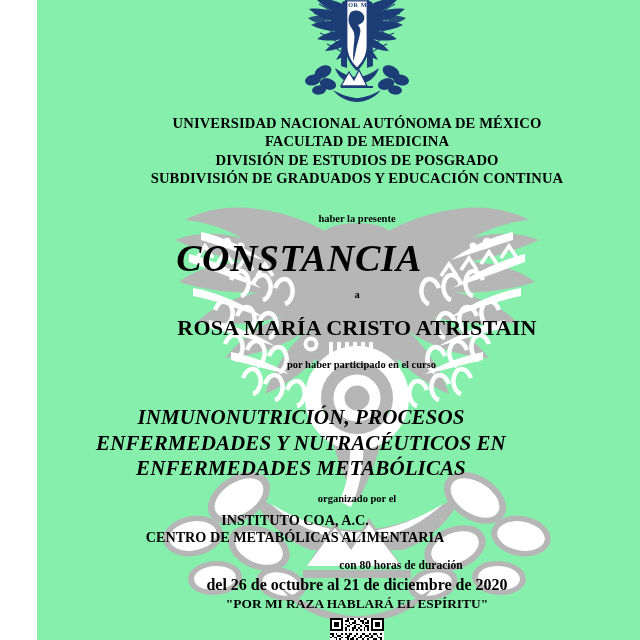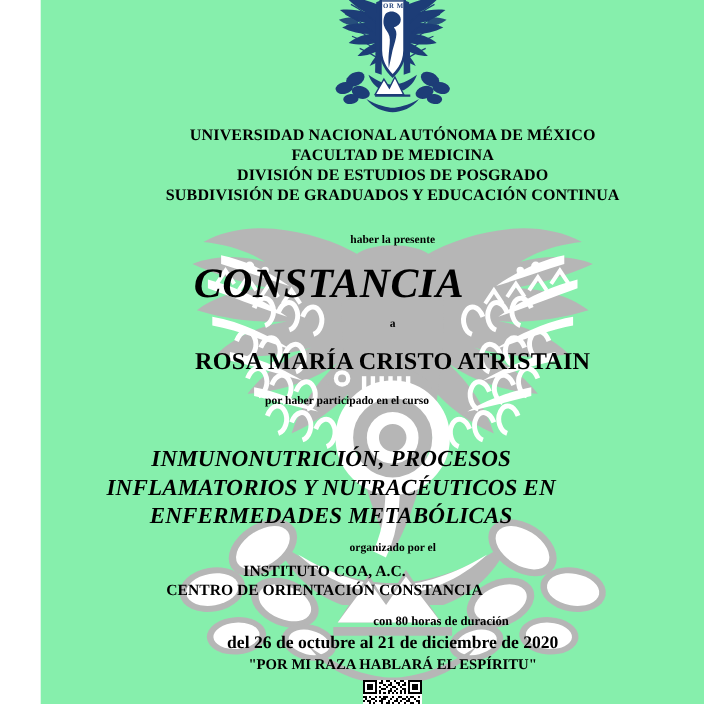--- a/index.html
+++ b/index.html
@@ -115,20 +115,21 @@
     font-family: Liberation Serif, serif;
   }
 
   .por-haber {
     position: absolute;
     left: 0; top: 358px;
     width: 557px;
     font-weight: bold;
     font-size: 10.5px;
     line-height: 13px;
+    padding-left: 46px;
   }
 
   .course-block {
     position: absolute;
     left: 0; top: 405px;
     width: 528px;
   }
   .course-line {
     font-weight: bold;
     font-style: italic;
@@ -429,29 +430,29 @@
     <div class="constancia line">CONSTANCIA</div>
 
     <div class="a-line line">a</div>
 
     <div class="recipient line">ROSA MARÍA CRISTO ATRISTAIN</div>
 
     <div class="por-haber line">por haber participado en el curso</div>
 
     <div class="course-block">
       <div class="course-line line">INMUNONUTRICIÓN, PROCESOS</div>
-      <div class="course-line line">INFLAMATORIOS Y NUTRACÉUTICOS EN</div>
+      <div class="course-line line">ENFERMEDADES Y NUTRACÉUTICOS EN</div>
       <div class="course-line line">ENFERMEDADES METABÓLICAS</div>
     </div>
 
     <div class="organizado line">organizado por el</div>
 
     <div class="org-block">
       <div class="org-line line">INSTITUTO COA, A.C.</div>
-      <div class="org-line line">CENTRO DE ORIENTACIÓN CONSTANCIA</div>
+      <div class="org-line line">CENTRO DE METABÓLICAS ALIMENTARIA</div>
     </div>
 
     <div class="duration line">con 80 horas de duración</div>
     <div class="dates line">del 26 de octubre al 21 de diciembre de 2020</div>
     <div class="motto line">"POR MI RAZA HABLARÁ EL ESPÍRITU"</div>
 
   </div>
 
   <div class="qr-wrap">
     <svg width="54" height="54" viewBox="0 0 29 29" shape-rendering="crispEdges" aria-hidden="true">

